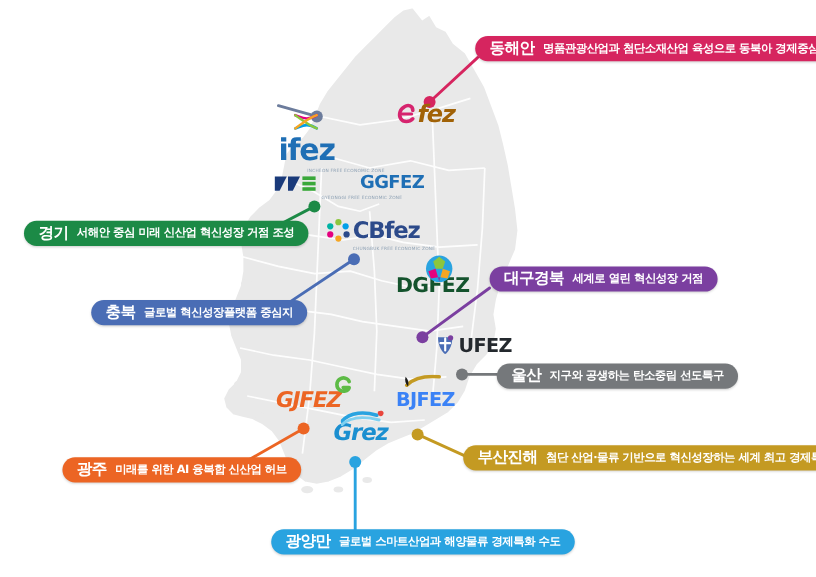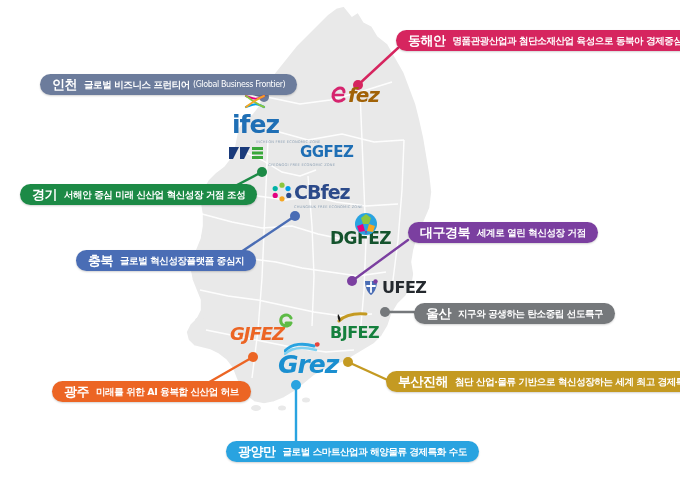--- a/index.html
+++ b/index.html
@@ -40,25 +40,25 @@
   #logo-ifez .txt{font-size:25px;color:#1f6fb5;font-style:normal;}
   
   #logo-ggfez .txt{font-size:15px;color:#1f6fb5;letter-spacing:-.5px;margin-left:32px;}
   
   #logo-cbfez .txt{font-size:19px;color:#2c4a8a;}
   
   #logo-dgfez .txt{font-size:17px;color:#14532d;letter-spacing:-.5px;}
   
   #logo-ufez .txt{font-size:16px;color:#24292e;letter-spacing:-.5px;}
   
-  #logo-bjfez .txt{font-size:16px;color:#15803d;letter-spacing:-.5px;}
+  #logo-bjfez .txt{font-size:16px;color:#3b82f6;letter-spacing:-.5px;}
   
   #logo-gjfez .txt{font-size:18px;letter-spacing:-1px;font-style:italic;}
   
-  #logo-grez .txt{font-size:25px;color:#1b8fd0;font-style:italic;}
+  #logo-grez .txt{font-size:19px;color:#1b8fd0;font-style:italic;}
   
   #logo-efez .txt{font-size:20px;color:#a16207;font-style:italic;}
 </style>
 </head>
 <body>
 
 <div id="stage">
 
   <svg id="map-svg" viewBox="0 0 680 481">
 
@@ -125,25 +125,20 @@
       <circle cx="262" cy="172" r="5" fill="#1c8a46"></circle>
       <circle cx="295" cy="216" r="5" fill="#4a6db5"></circle>
       <circle cx="352" cy="281" r="5" fill="#7b3fa0"></circle>
       <circle cx="385" cy="312" r="5" fill="#75787b"></circle>
       <circle cx="348" cy="362" r="5" fill="#c49a22"></circle>
       <circle cx="253" cy="357" r="5" fill="#ec6524"></circle>
       <circle cx="296" cy="385" r="5" fill="#29a3e0"></circle>
     </g>
   </svg>
 
-  <div class="pill" id="pill-incheon" style="left:40px;top:74px;background:#6c7c9c;">
-    <span class="region">인천</span>
-    <span class="desc">글로벌 비즈니스 프런티어</span>
-    <span class="desc sub" style="margin-left:3px;">(Global Business Frontier)</span>
-  </div>
 
   <div class="pill" id="pill-donghaean" style="left:396px;top:30px;background:#d6255f;">
     <span class="region">동해안</span>
     <span class="desc">명품관광산업과 첨단소재산업 육성으로 동북아 경제중심지 건설</span>
   </div>
 
   <div class="pill" id="pill-gyeonggi" style="left:20px;top:184px;background:#1c8a46;">
     <span class="region">경기</span>
     <span class="desc">서해안 중심 미래 신산업 혁신성장 거점 조성</span>
   </div>

